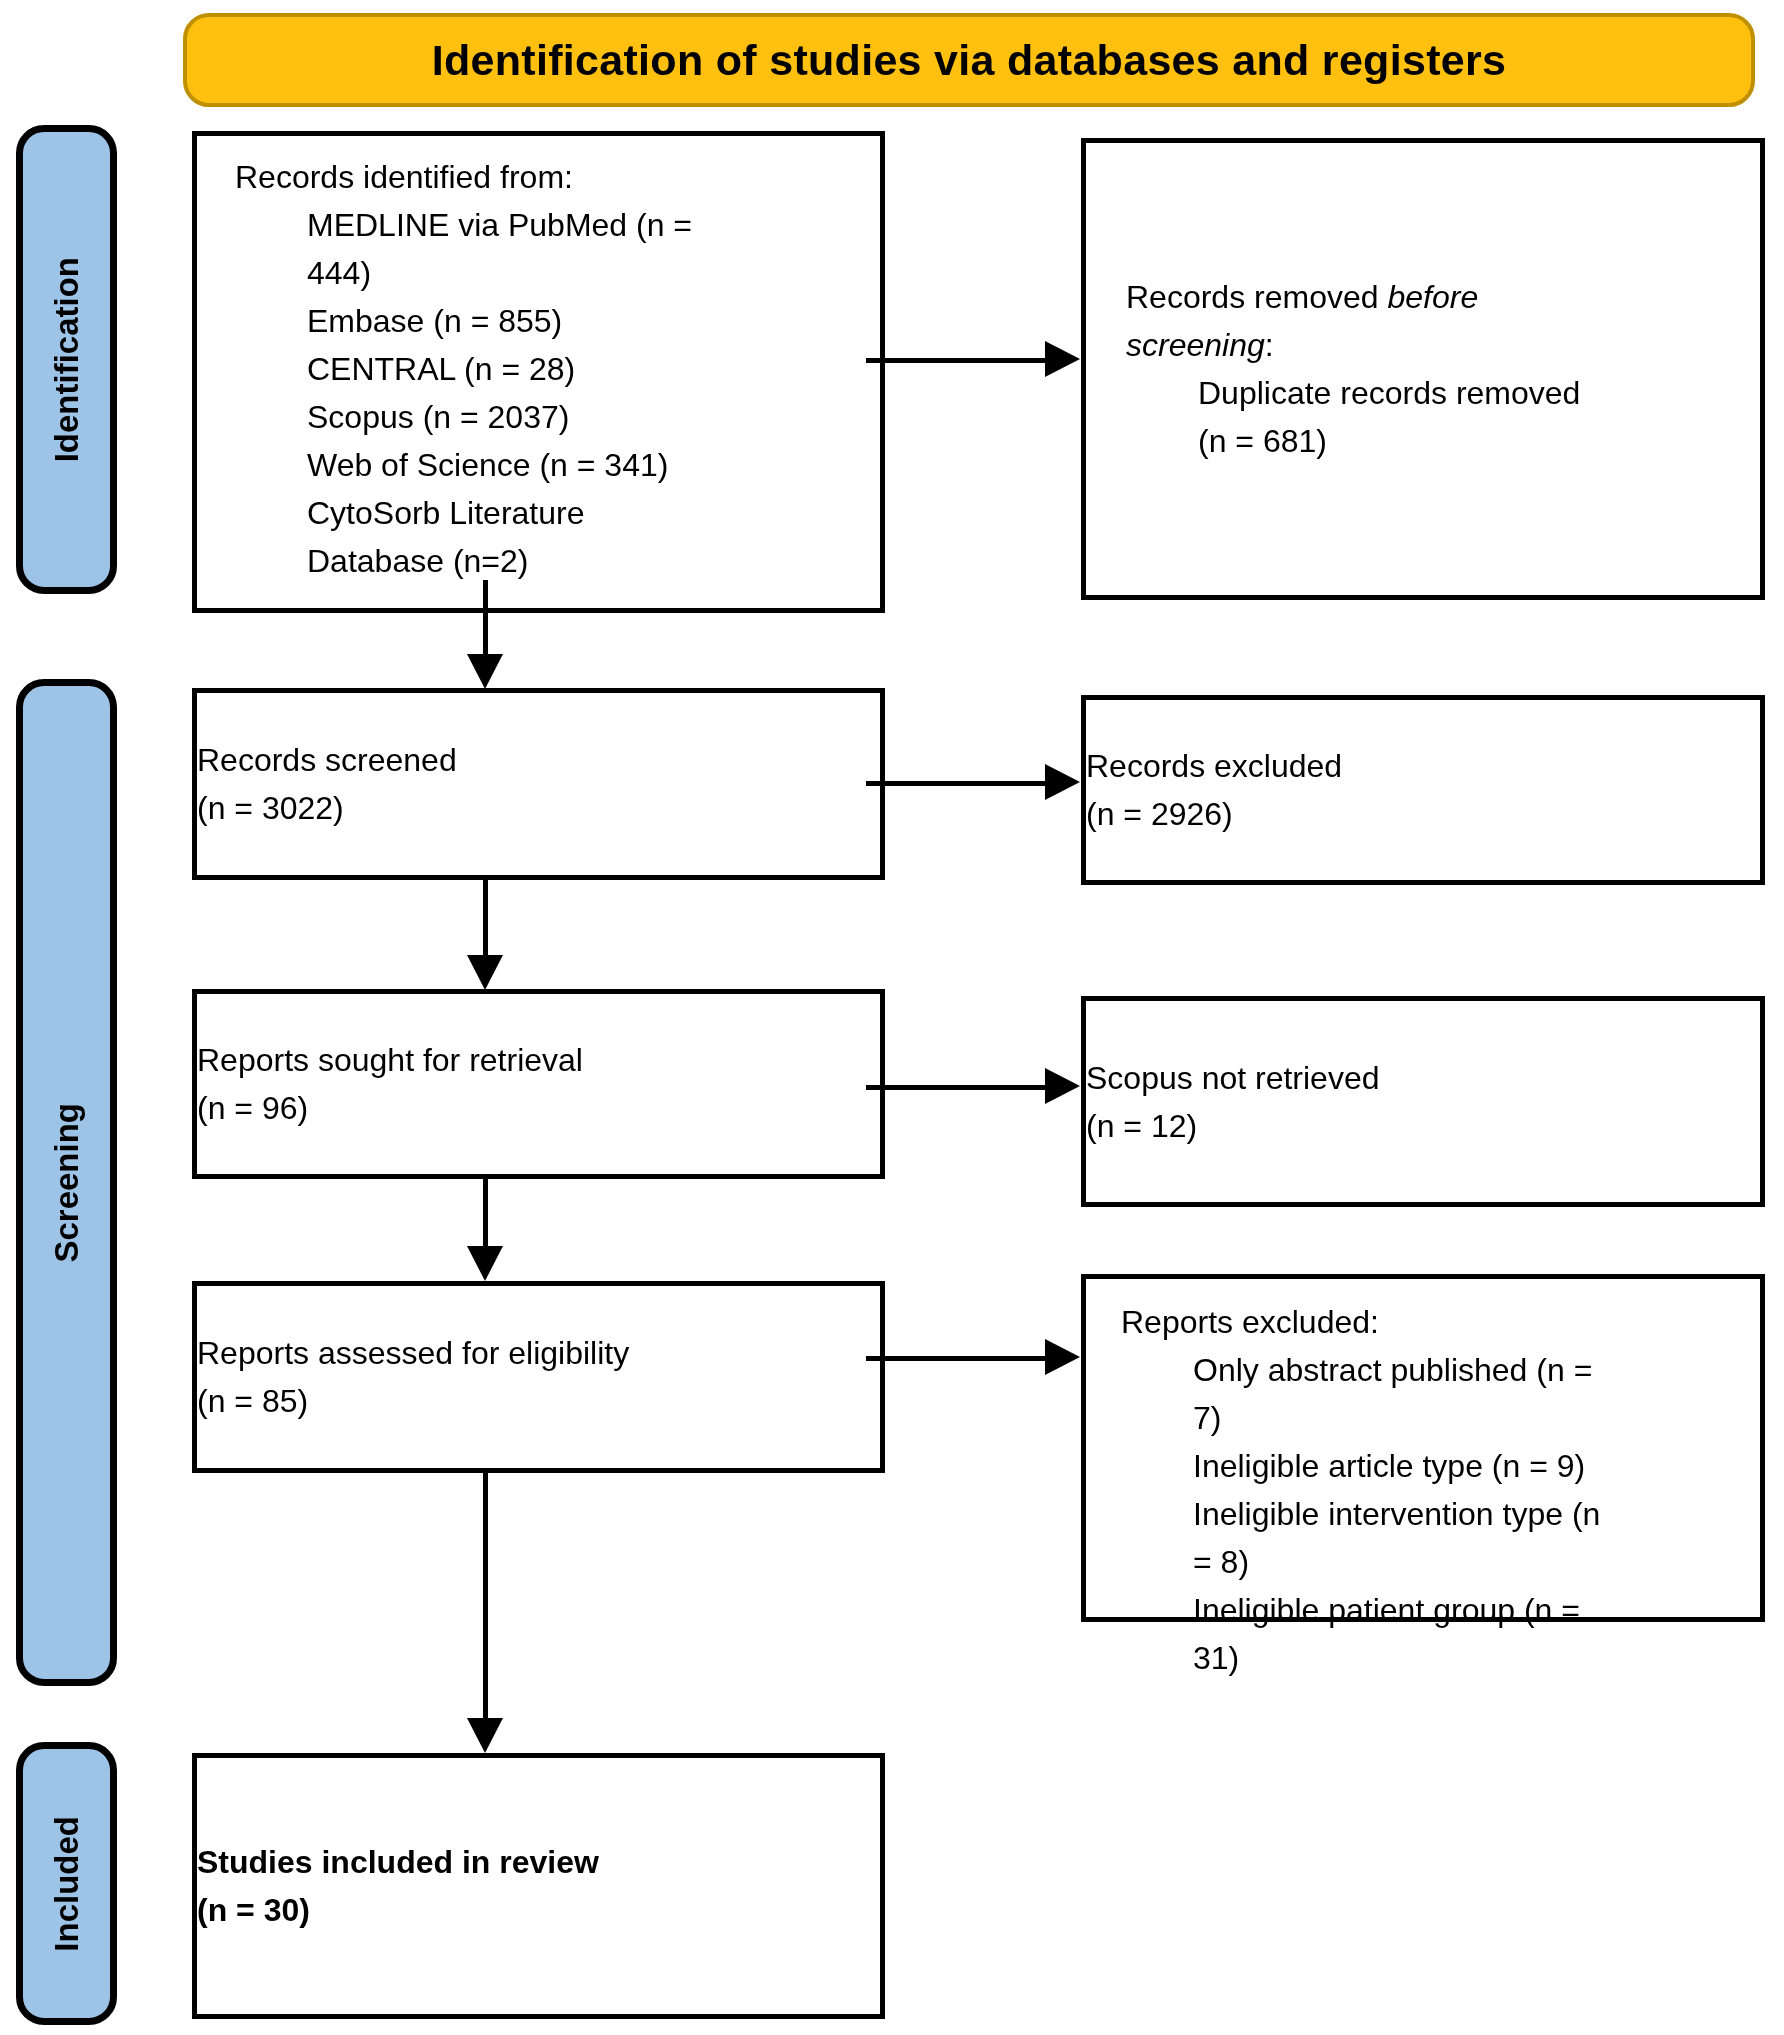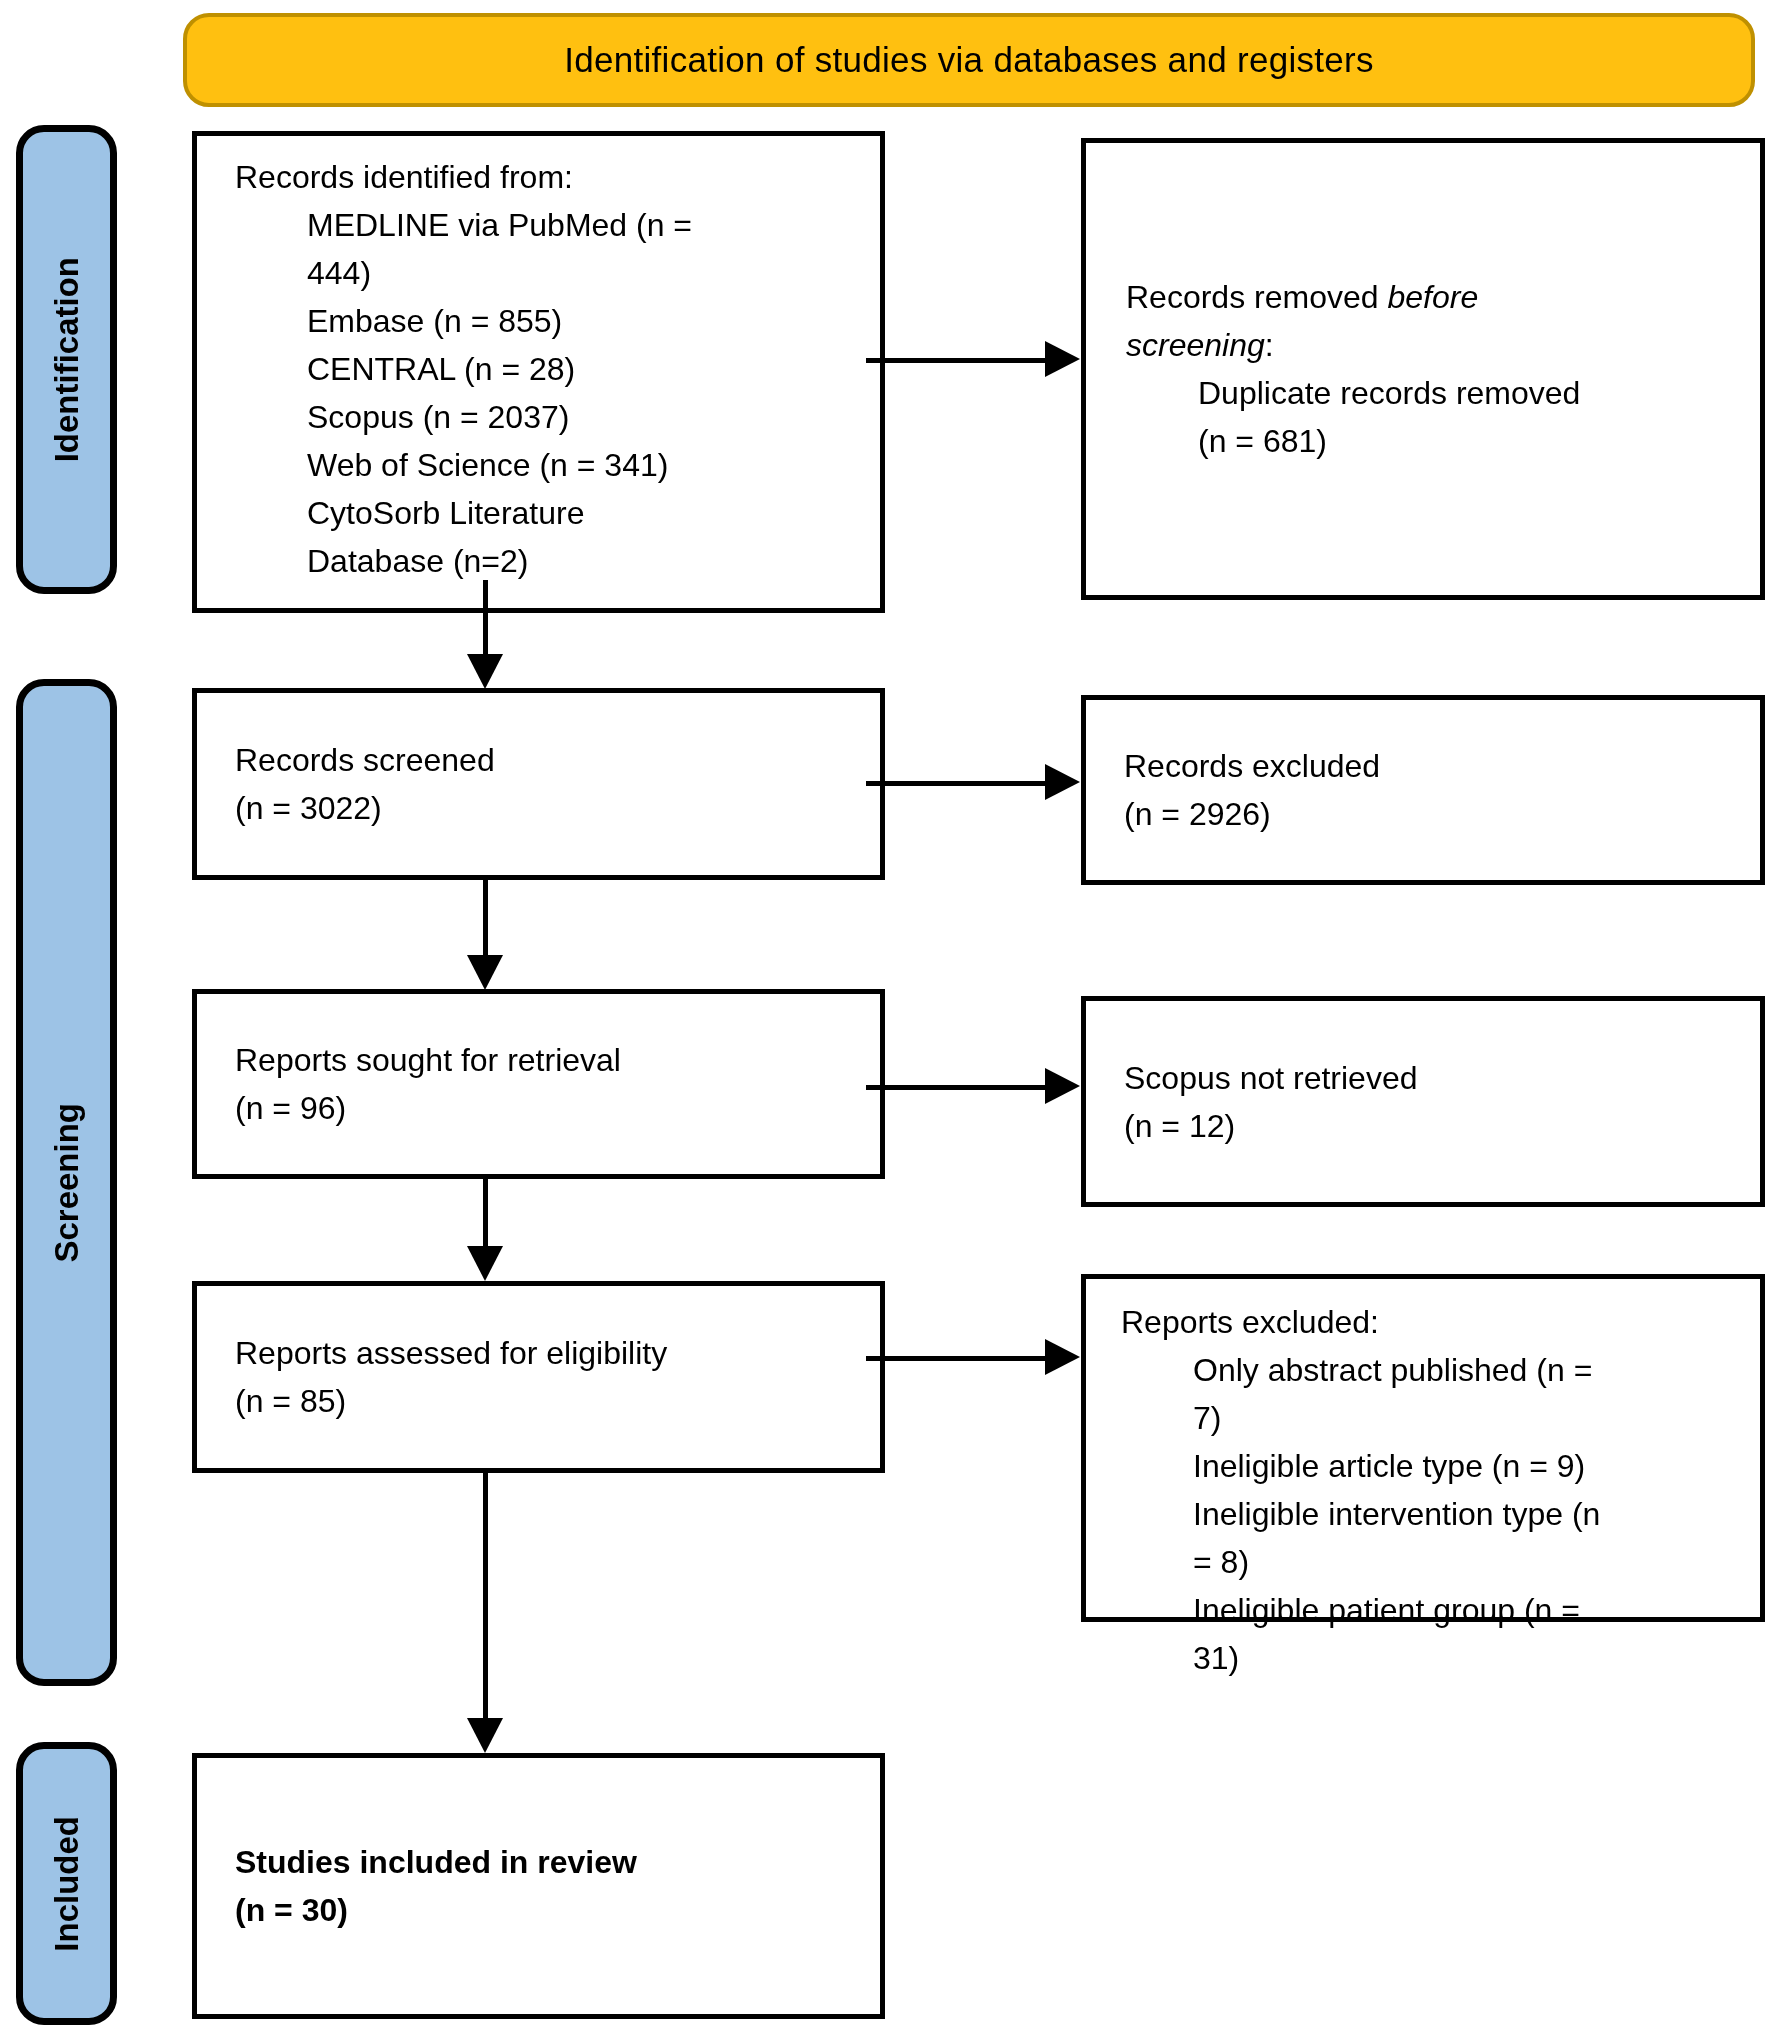--- a/index.html
+++ b/index.html
@@ -16,21 +16,21 @@
   .banner {
     position: absolute;
     left: 183px; top: 13px;
     width: 1572px; height: 94px;
     background: #FFC010;
     border: 4.5px solid #BF9000;
     border-radius: 26px;
     box-sizing: border-box;
     display: flex; align-items: center; justify-content: center;
   }
-  .banner-title { font-size: 35px; font-weight: normal; letter-spacing: 0.3px; }
+  .banner-title { font-size: 43px; font-weight: bold; letter-spacing: 0.3px; }
 
   
   .stage {
     position: absolute;
     left: 16px; width: 101px;
     background: #9DC3E6;
     border: 7px solid #000000;
     border-radius: 28px;
     box-sizing: border-box;
     display: flex; align-items: center; justify-content: center;
@@ -60,21 +60,21 @@
   .box-records-identified { top: 131px;  height: 482px; padding: 16.7px 13px 0 38px; }
   .box-records-removed    { top: 138px;  height: 462px; display: flex; flex-direction: column; justify-content: center; padding-left: 40px; }
   .box-records-screened   { top: 688px; height: 192px; }
   .box-records-excluded   { top: 695px; height: 190px; }
   .box-reports-sought     { top: 989px; height: 190px; }
   .box-reports-not-retrieved { top: 996px; height: 211px; }
   .box-reports-assessed   { top: 1281px; height: 192px; }
   .box-reports-excluded   { top: 1274px; height: 348px; padding: 19px 13px 0 35px; }
   .box-studies-included   { top: 1753px; height: 266px; font-weight: bold; }
 
-  .center-v { display: flex; flex-direction: column; justify-content: center; padding-left: 38px; }
+  .center-v { display: flex; flex-direction: column; justify-content: center; }
 
   .box-item { margin-left: 72px; max-width: 410px; }
   .box-reports-excluded .box-item { max-width: 416px; }
   .box-records-removed .box-title { max-width: 448px; }
   .box-records-removed .box-item  { max-width: 410px; }
   .title-italic { font-style: italic; }
 
   
   .shaft-v { position: absolute; left: 483px; width: 4.5px; background: #000000; }
   .head-down {

